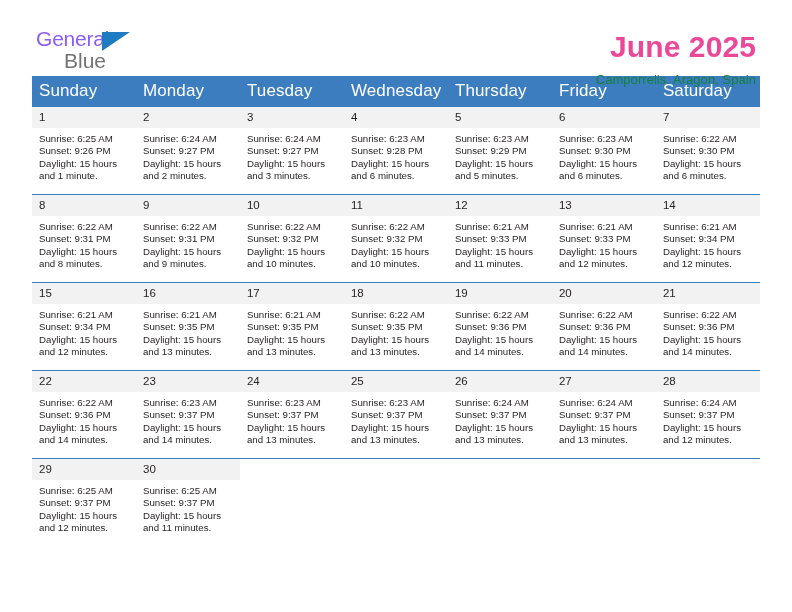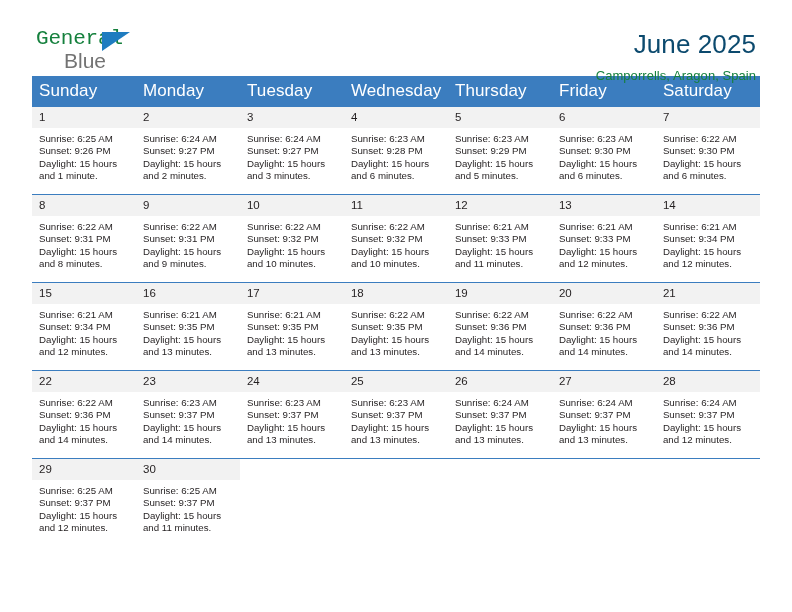--- a/index.html
+++ b/index.html
@@ -28,22 +28,22 @@
   .logo {
     position: relative;
     width: 120px;
     height: 48px;
     line-height: 1;
     user-select: none;
   }
   .logo-general {
     font-size: 21px;
     letter-spacing: -0.2px;
-    color: #15803d;
-    font-family: Liberation Mono, monospace;
+    color: #8b5cf6;
+    font-family: Liberation Sans, sans-serif;
     display: block;
     height: 23px;
   }
   .logo-blue {
     font-size: 21px;
     color: #737373;
     display: block;
     margin-left: 28px;
     margin-top: -1px;
   }
@@ -52,23 +52,23 @@
     left: 66px;
     top: 4px;
     width: 0;
     height: 0;
     border-left: 28px solid #1f7cc0;
     border-bottom: 19px solid transparent;
   }
 
   .title-block { text-align: right; padding-top: 2px; }
   .cal-title {
-    font-size: 26px;
-    font-weight: normal;
-    color: #0c4a6e;
+    font-size: 30px;
+    font-weight: bold;
+    color: #ec4899;
     line-height: 1.1;
     letter-spacing: 0.1px;
   }
   .cal-subtitle {
     font-size: 13px;
     color: #15803d;
     margin-top: 9px;
     letter-spacing: 0.05px;
   }
 

